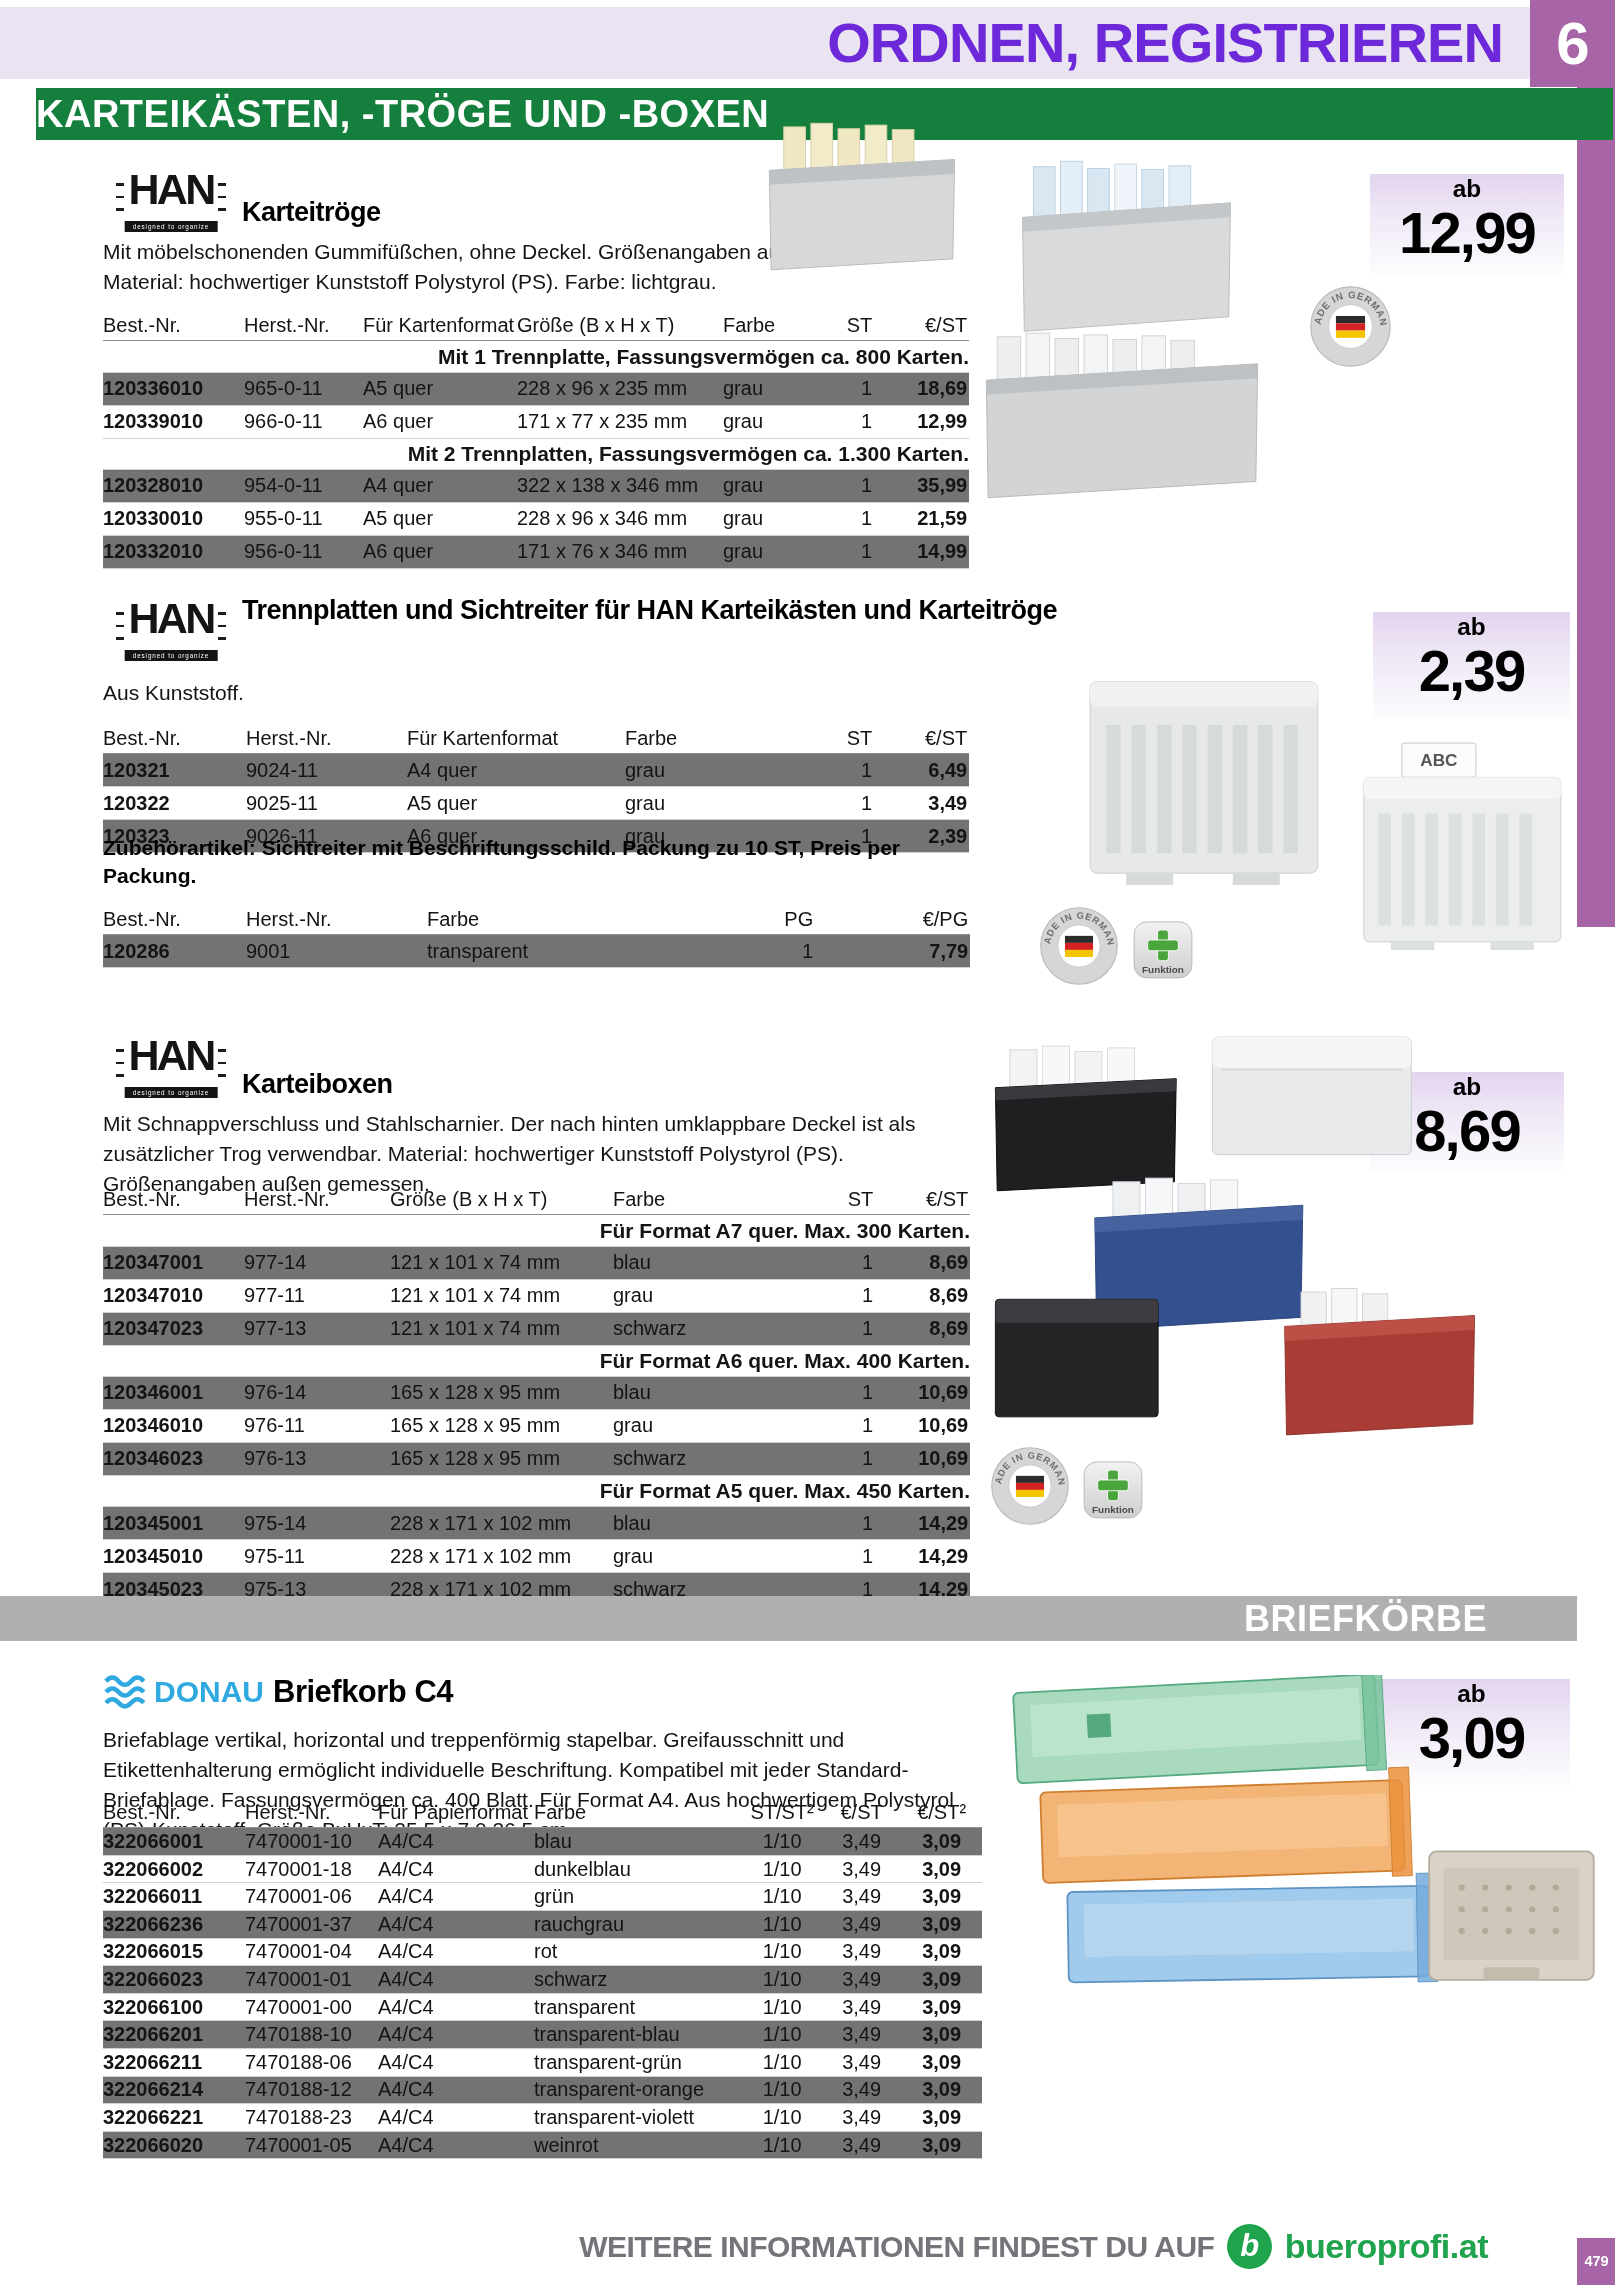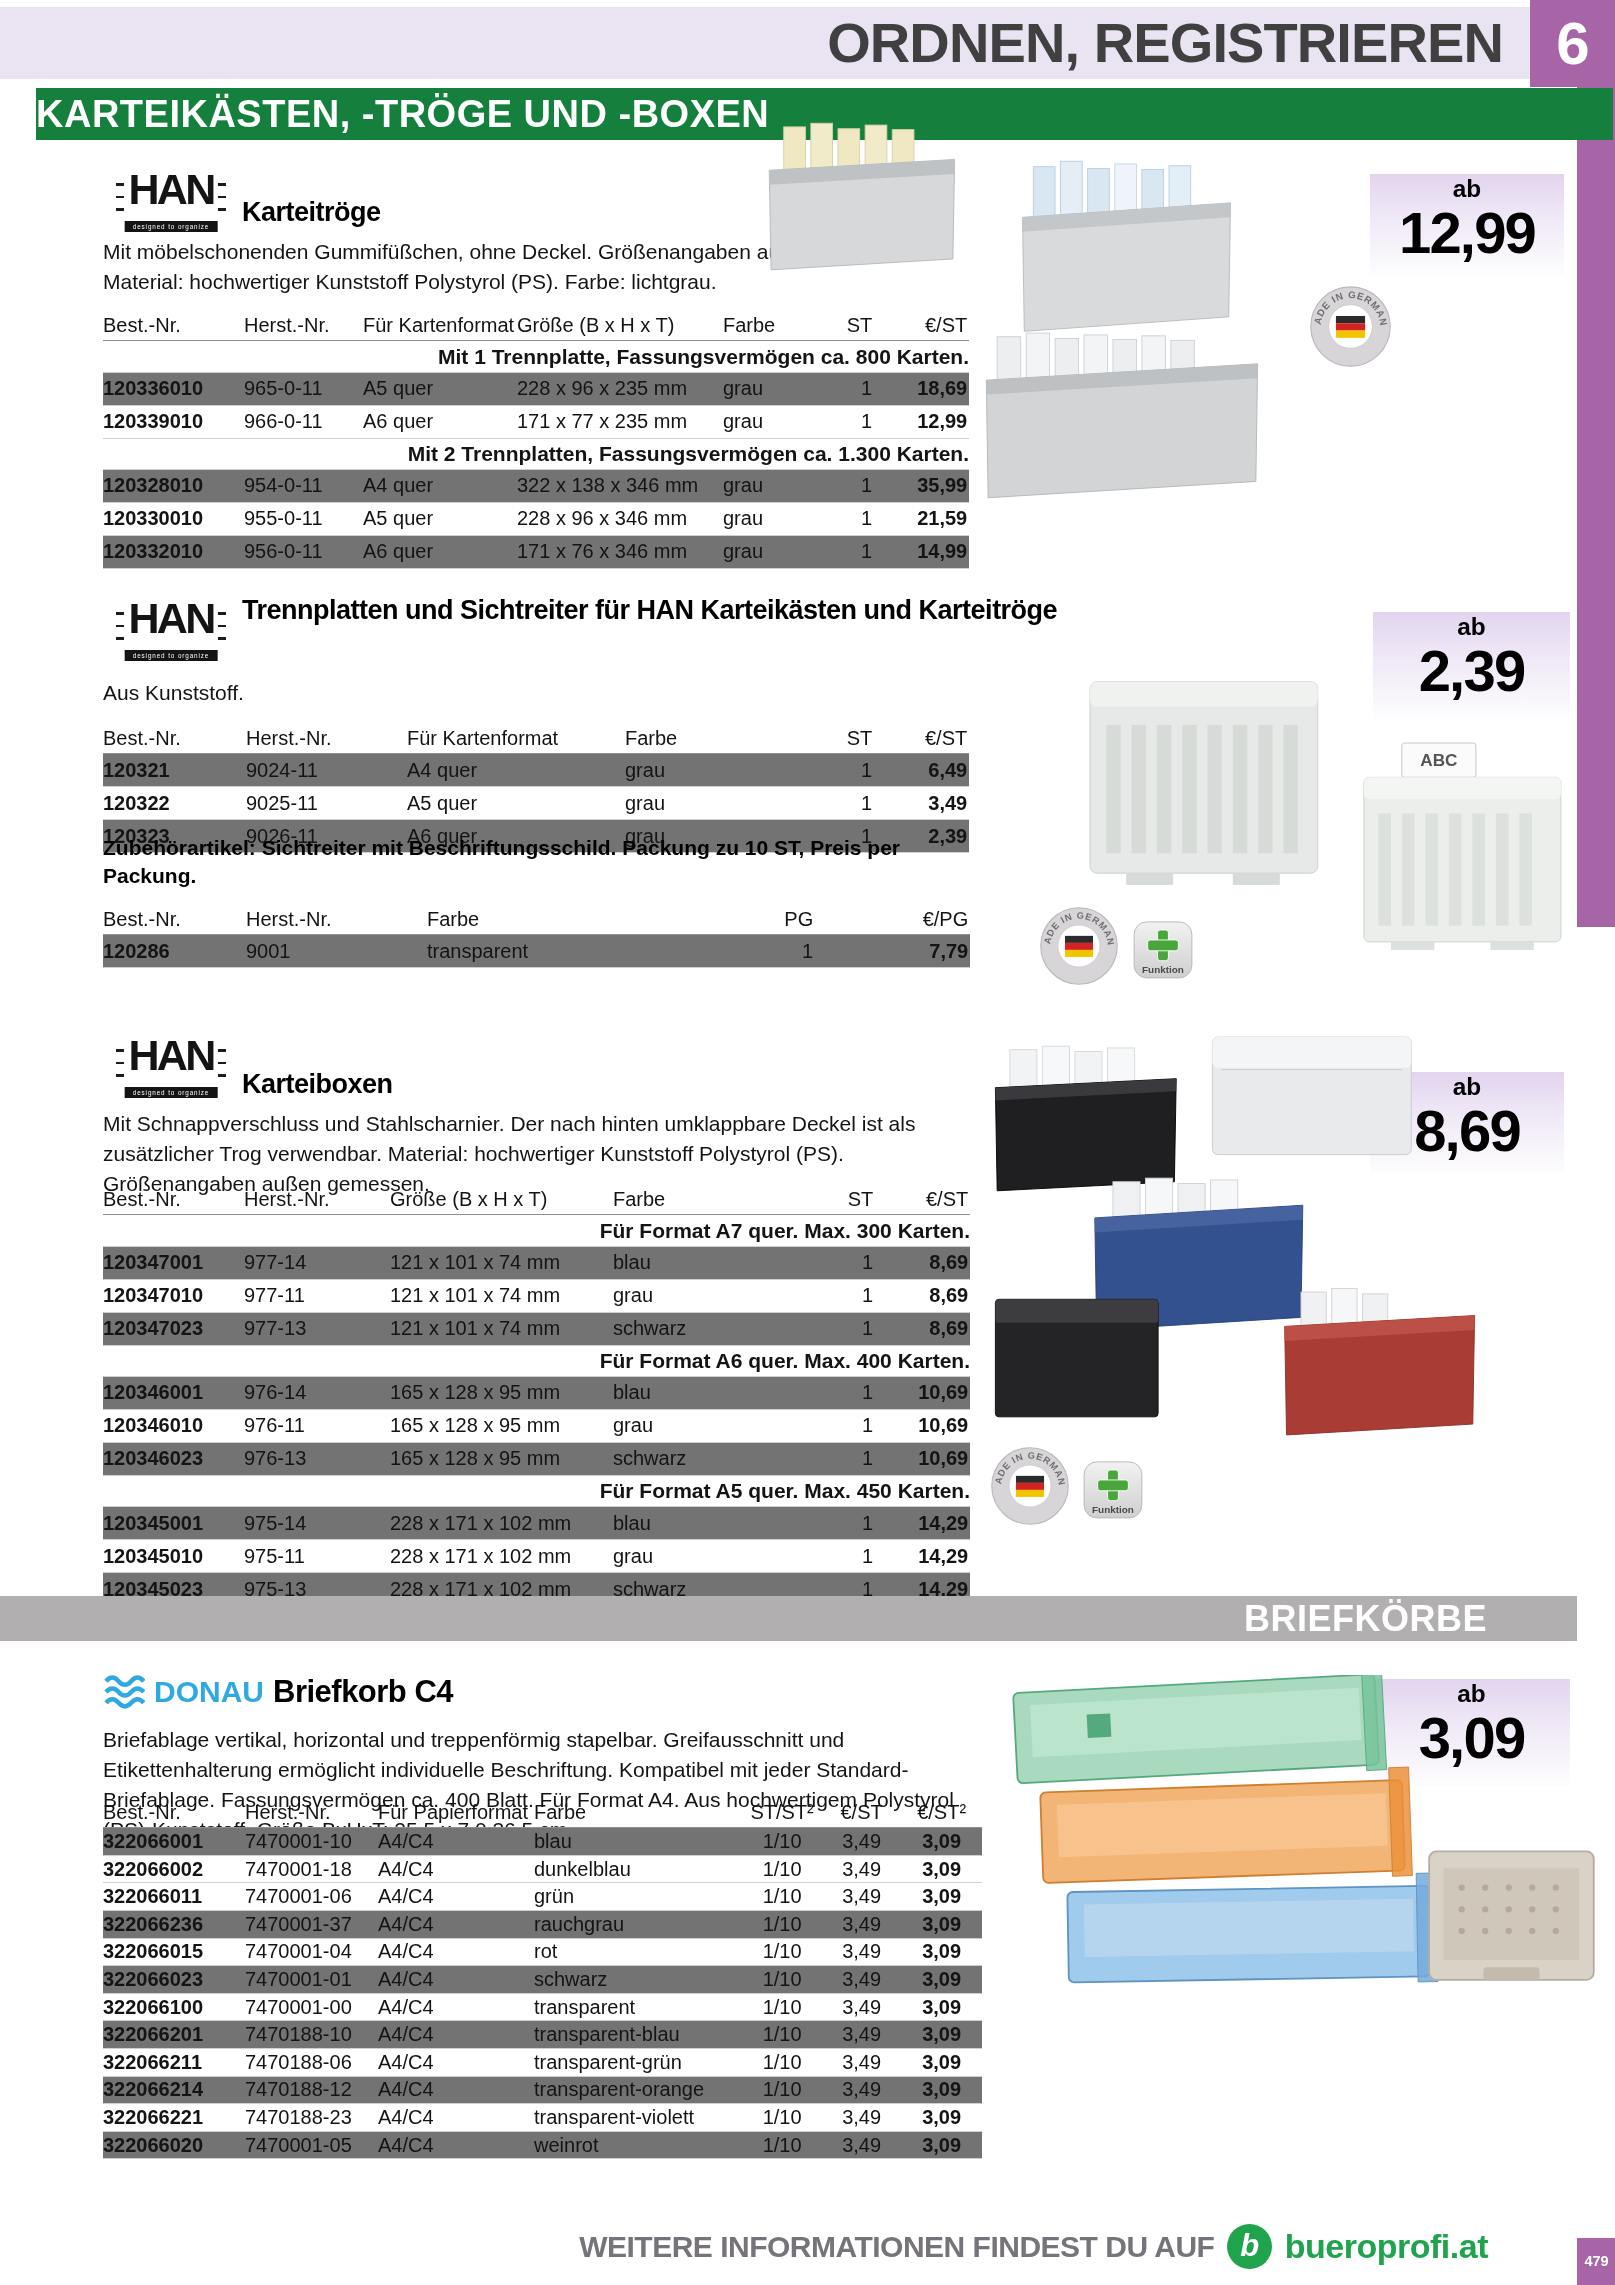--- a/index.html
+++ b/index.html
@@ -1,21 +1,21 @@
 <!DOCTYPE html>
 <html style="font-size:14.5px"><head>
 <meta charset="utf-8">
 <style>
   html,body{margin:0;padding:0;background:#9a9a9a;}
   .page{position:relative;width:1616px;height:2285px;background:#ffffff;
         font-family:"Liberation Sans",sans-serif;color:#161616;overflow:hidden;}
   .abs{position:absolute;}
 
   
-  .band1{background:#eae3f2;color:#404040;font-weight:bold;font-size:56px;
+  .band1{background:#eae3f2;color:#6d28d9;font-weight:bold;font-size:56px;
          text-align:right;line-height:72px;letter-spacing:-0.9px;}
   .chapter-box{background:#a765a8;color:#fff;font-weight:bold;font-size:60px;
          text-align:center;line-height:87px;}
   .strip{background:#a765a8;}
   .band2{background:#15803d;color:#fff;font-weight:bold;font-size:38px;
          text-align:left;line-height:52px;letter-spacing:0.5px;margin-left:36px;}
   .band3{background:#b2afb0;color:#fff;font-weight:bold;font-size:36px;
          text-align:right;line-height:45px;letter-spacing:0.5px;}
 
   

